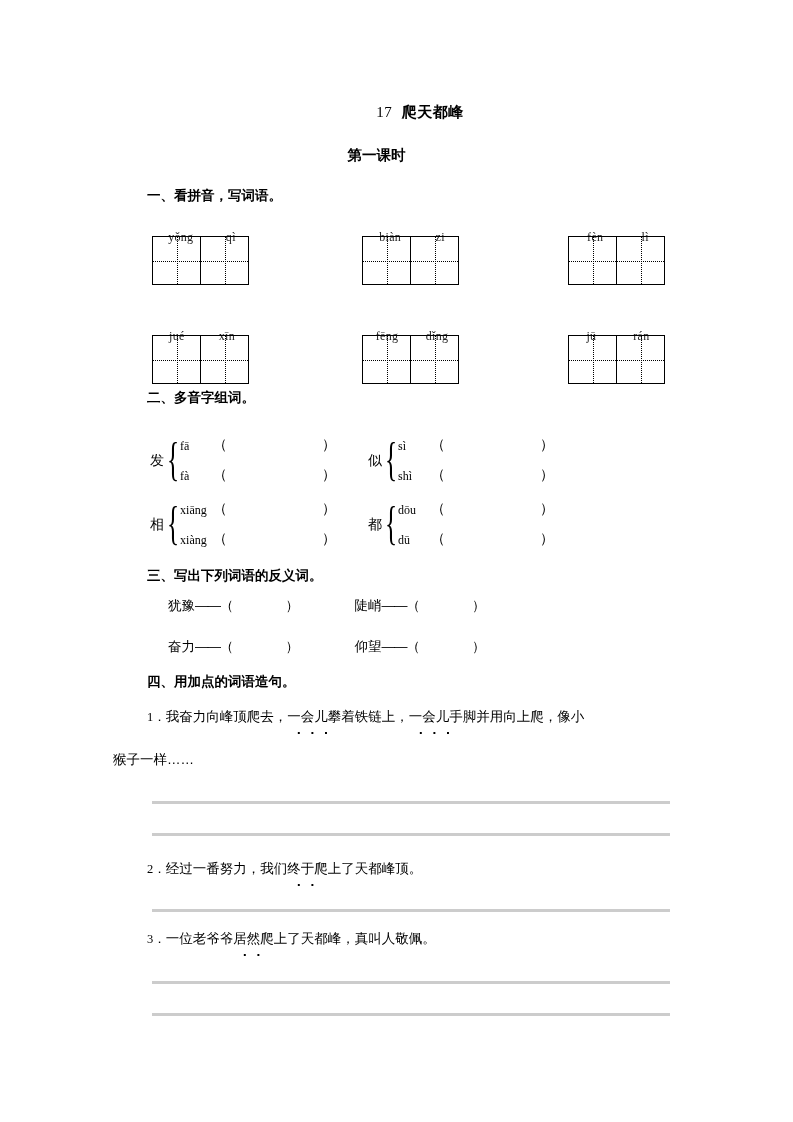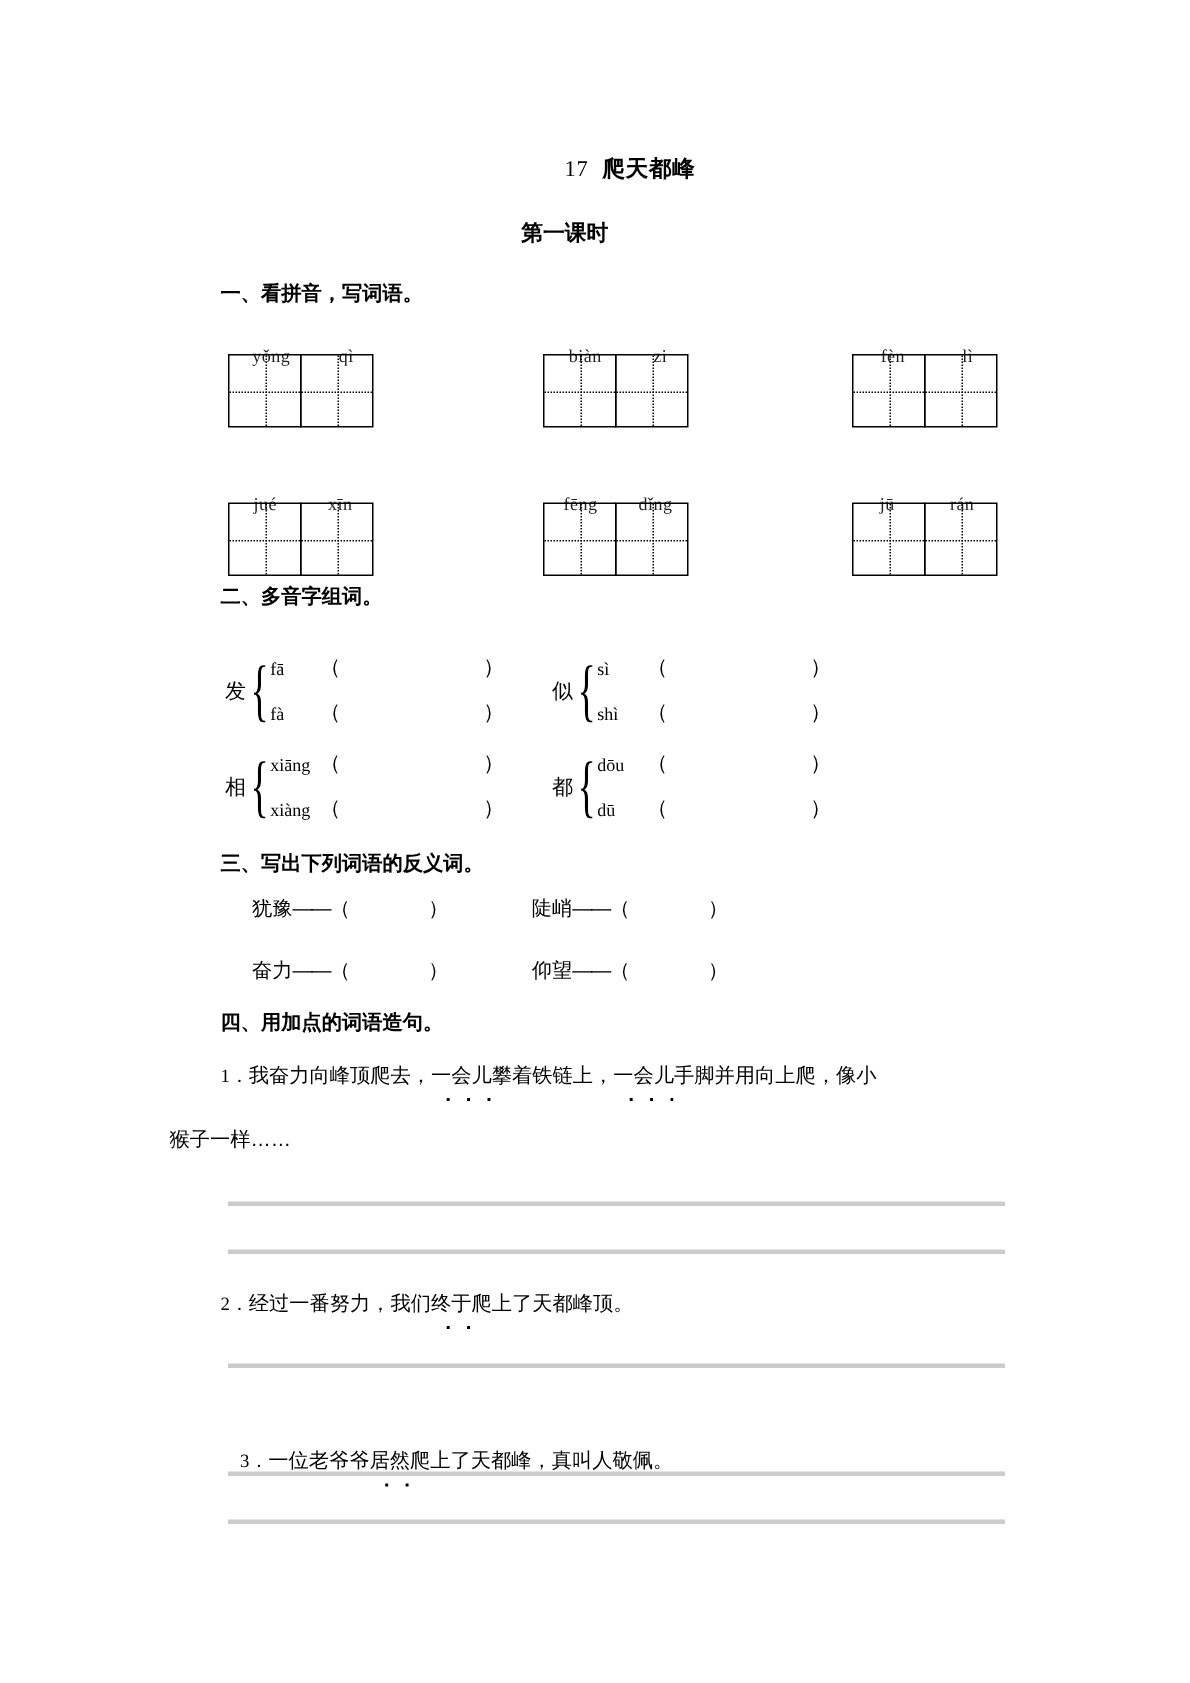--- a/index.html
+++ b/index.html
@@ -396,20 +396,20 @@
 
   <div class="rule" style="top:801px;"></div>
   <div class="rule" style="top:833px;"></div>
 
   <div class="sentence" style="left:147px; top:858px;">
     <span class="idx">2．</span><span>经过一番努力，我们</span><span class="emph">终于</span><span>爬上了天都峰顶。</span>
   </div>
 
   <div class="rule" style="top:909px;"></div>
 
-  <div class="sentence" style="left:160px; top:928px;margin-top:35px;">
+  <div class="sentence" style="left:147px; top:928px;">
     <span class="idx">3．</span><span>一位老爷爷</span><span class="emph">居然</span><span>爬上了天都峰，真叫人敬佩。</span>
   </div>
 
   <div class="rule" style="top:981px;"></div>
   <div class="rule" style="top:1013px;"></div>
 
 </div>
 
 </body></html>

